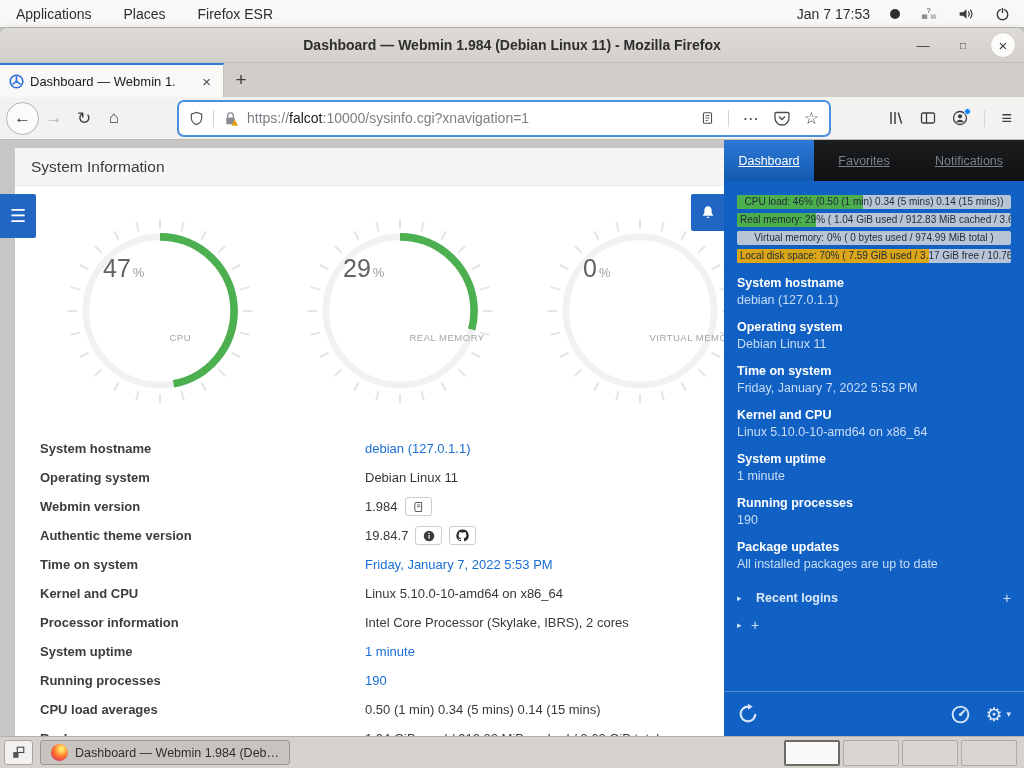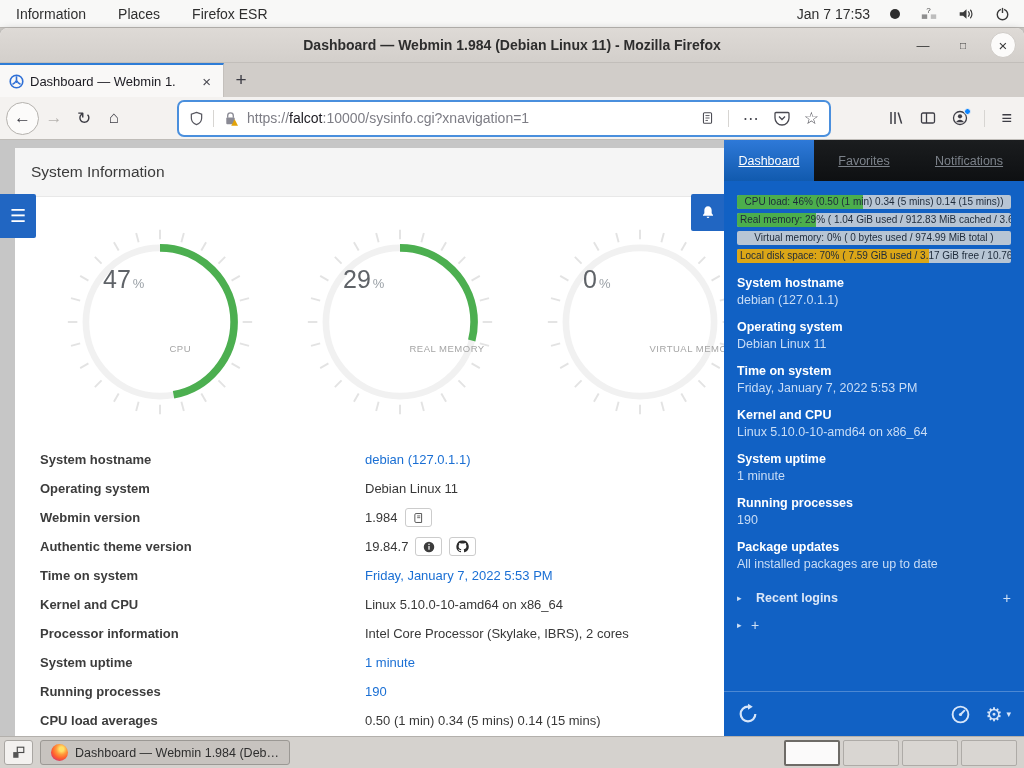--- a/index.html
+++ b/index.html
@@ -49,21 +49,21 @@
   .nav-right { margin-left:auto; display:flex; align-items:center; gap:16px; padding-right:6px; }
   .acct-wrap { position:relative; display:flex; }
   .acct-dot { position:absolute; top:-2px; right:-3px; width:7px; height:7px; border-radius:50%;
     background:#0a84ff; border:1px solid #f4f2f0; }
   .menu-glyph { font-size:18px; color:#3c3c44; }
 
   
   .content { flex:1; display:flex; overflow:hidden; background:#c6c6c6; }
   .page { flex:1; position:relative; overflow:hidden; }
   .page-inner { margin:8px 0 0 15px; height:calc(100% - 8px); background:#fff; overflow:hidden; }
-  .page-header { height:49px; background:#f5f5f5; border-bottom:1px solid #e8e8e8; display:flex;
+  .page-header { height:38px; background:#f5f5f5; border-bottom:1px solid #e8e8e8; display:flex;
     align-items:center; padding-left:16px; font-size:15.5px; color:#3b3b3b; }
   .burger-btn { position:absolute; left:0; top:54px; width:36px; height:44px; background:#2166c2;
     color:#fff; display:flex; align-items:center; justify-content:center; font-size:18px;
     border-radius:0 2px 2px 0; cursor:pointer; }
   .bell-btn { position:absolute; right:0; top:54px; width:33px; height:37px; background:#2166c2;
     display:flex; align-items:center; justify-content:center; border-radius:2px 0 0 2px; cursor:pointer; }
 
   .gauges { display:flex; justify-content:flex-start; gap:50px; padding-left:50px; margin-top:30px; }
   .gauge { width:190px; height:190px; position:relative; }
   .gauge svg { width:190px; height:190px; display:block; }
@@ -121,21 +121,21 @@
   .ff-icon { width:17px; height:17px; border-radius:50%; flex:none;
     background:radial-gradient(circle at 62% 30%, #ffe066 0 14%, #ff9a3c 34%, #ff5f2e 58%, #d6356f 82%, #8a2fc0 100%); }
   .workspaces { margin-left:auto; display:flex; gap:3px; padding-right:3px; }
   .ws { width:56px; height:26px; background:#d9d6d2; border:1px solid #aeaba7; border-radius:2px; }
   .ws.active { background:#fbfafa; border:2px solid #6e6b67; }
 </style>
 </head>
 <body>
 
 <div class="gnome-bar">
-  <div class="gnome-menu">Information</div>
+  <div class="gnome-menu">Applications</div>
   <div class="gnome-menu">Places</div>
   <div class="gnome-menu">Firefox ESR</div>
   <div class="gnome-right">
     <span class="gnome-clock">Jan 7  17:53</span>
     <span class="dot-icon"></span>
     <svg viewBox="0 0 20 16" width="18" height="15">
       <rect x="2" y="9" width="6" height="5" fill="#8f8f8f"></rect>
       <rect x="12" y="9" width="6" height="5" fill="#bdbdbd"></rect>
       <text x="7" y="7.5" font-size="9" fill="#3c3c3c">?</text>
     </svg>

